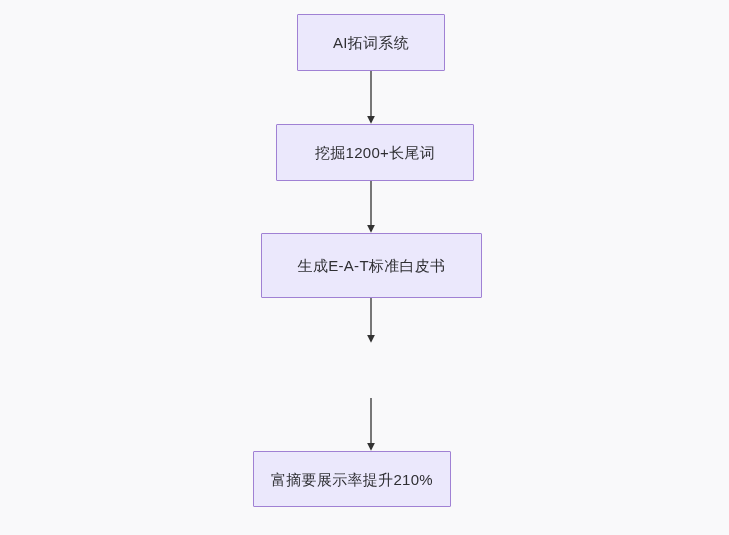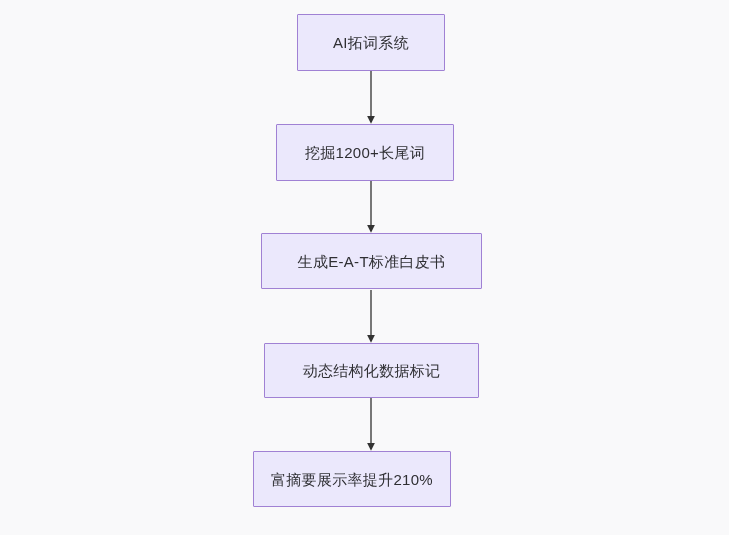--- a/index.html
+++ b/index.html
@@ -38,22 +38,22 @@
     user-select: none;
   }
 
   .flow-node .node-label {
     display: block;
     text-align: center;
   }
 
   
   #node-0 { left: 297px; top: 14px;  width: 148px; height: 57px; }
-  #node-1 { left: 276px; top: 124px; width: 178px; height: 57px; }
-  #node-2 { left: 261px; top: 233px; width: 221px; height: 56px; }
+  #node-1 { left: 276px; top: 124px; width: 198px; height: 57px; }
+  #node-2 { left: 261px; top: 233px; width: 221px; height: 65px; }
   #node-3 { left: 264px; top: 343px; width: 215px; height: 55px; }
   #node-4 { left: 253px; top: 451px; width: 198px; height: 56px; }
 
   .flow-edge {
     position: absolute;
     left: 0;
     top: 0;
     width: 729px;
     height: 535px;
     pointer-events: none;
@@ -90,21 +90,18 @@
   </div>
 
   <div class="flow-node" id="node-1">
     <span class="node-label">挖掘1200+长尾词</span>
   </div>
 
   <div class="flow-node" id="node-2">
     <span class="node-label">生成E-A-T标准白皮书</span>
   </div>
 
-  <div class="flow-node" id="node-3">
-    <span class="node-label">动态结构化数据标记</span>
-  </div>
 
   <div class="flow-node" id="node-4">
     <span class="node-label">富摘要展示率提升210%</span>
   </div>
 
 </div>
 
 </body></html>

